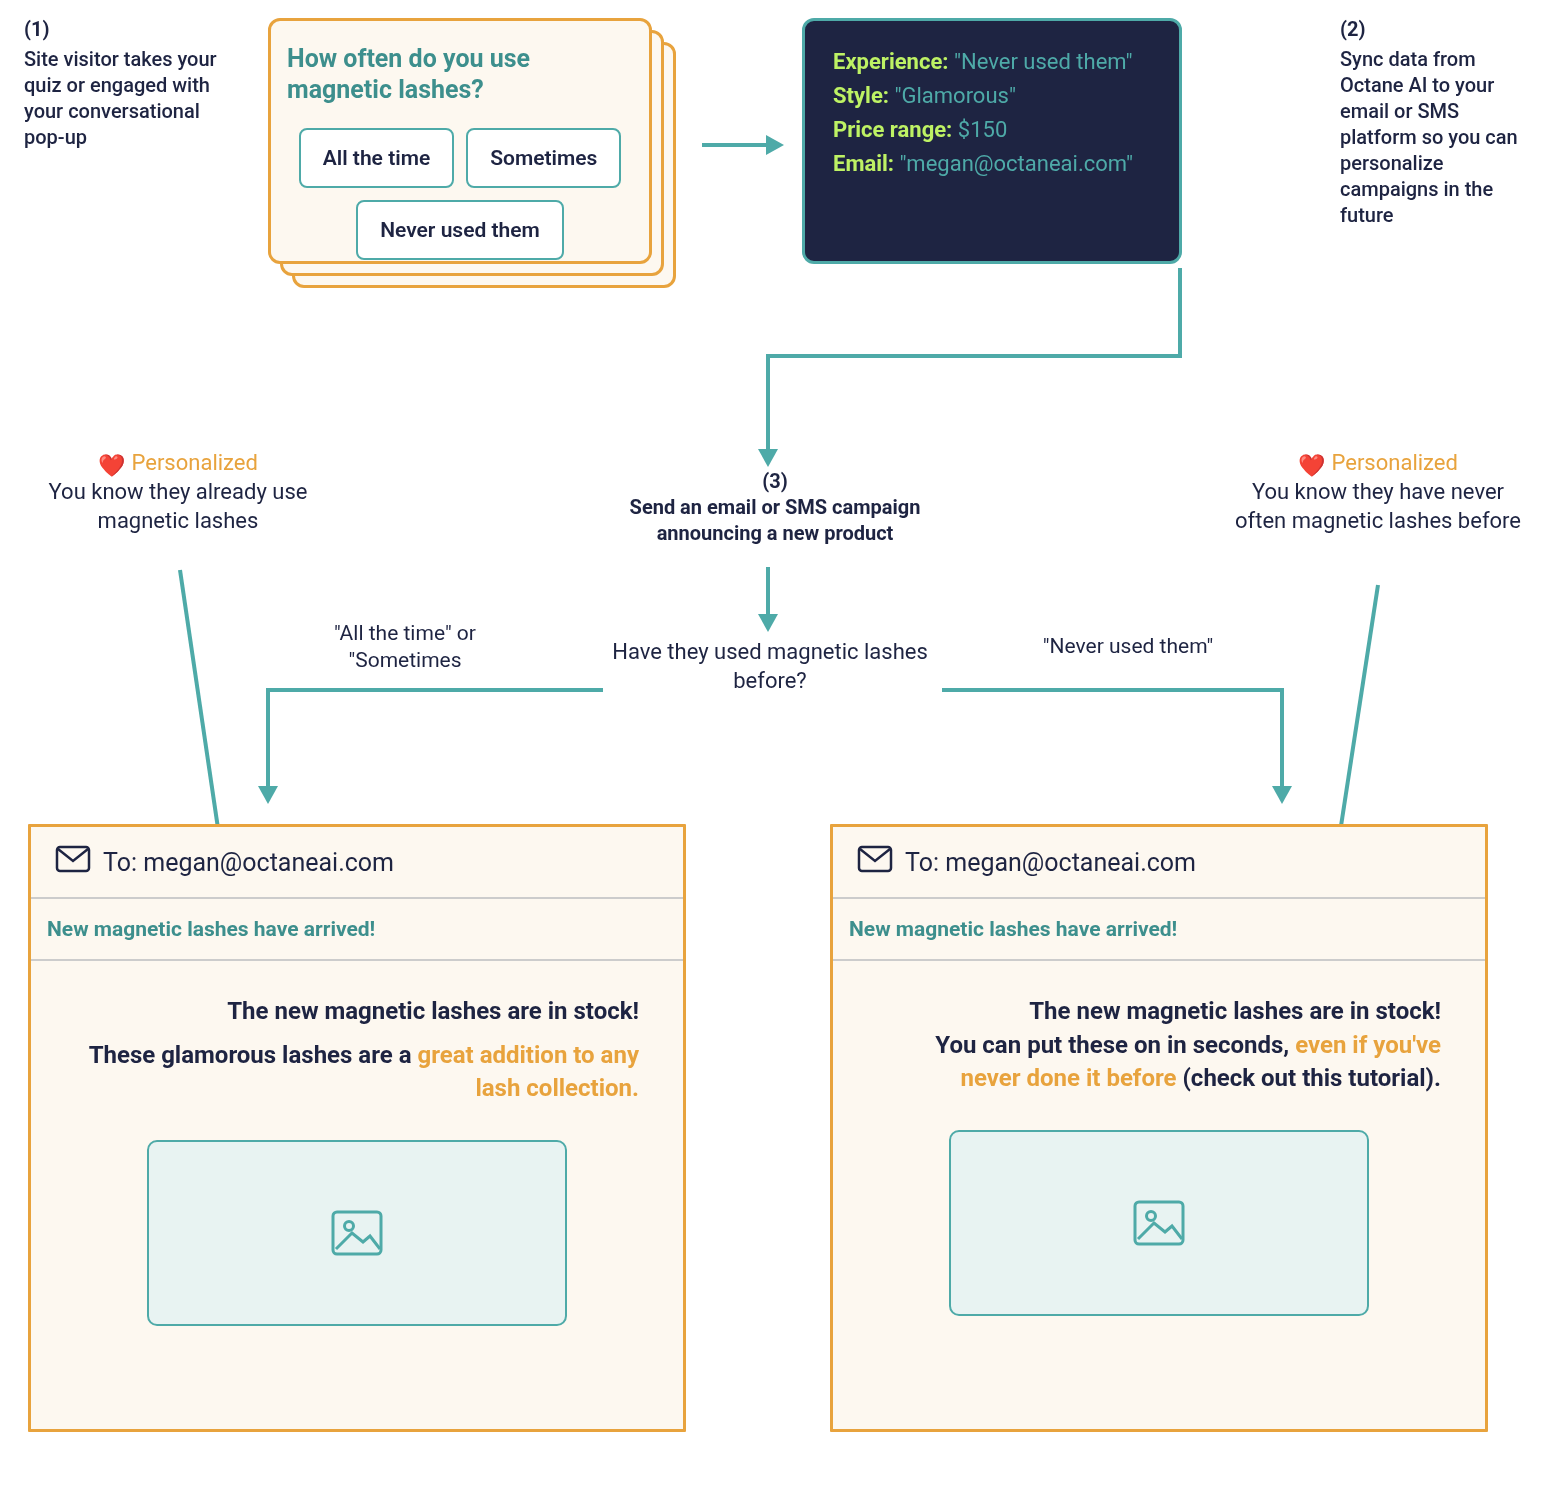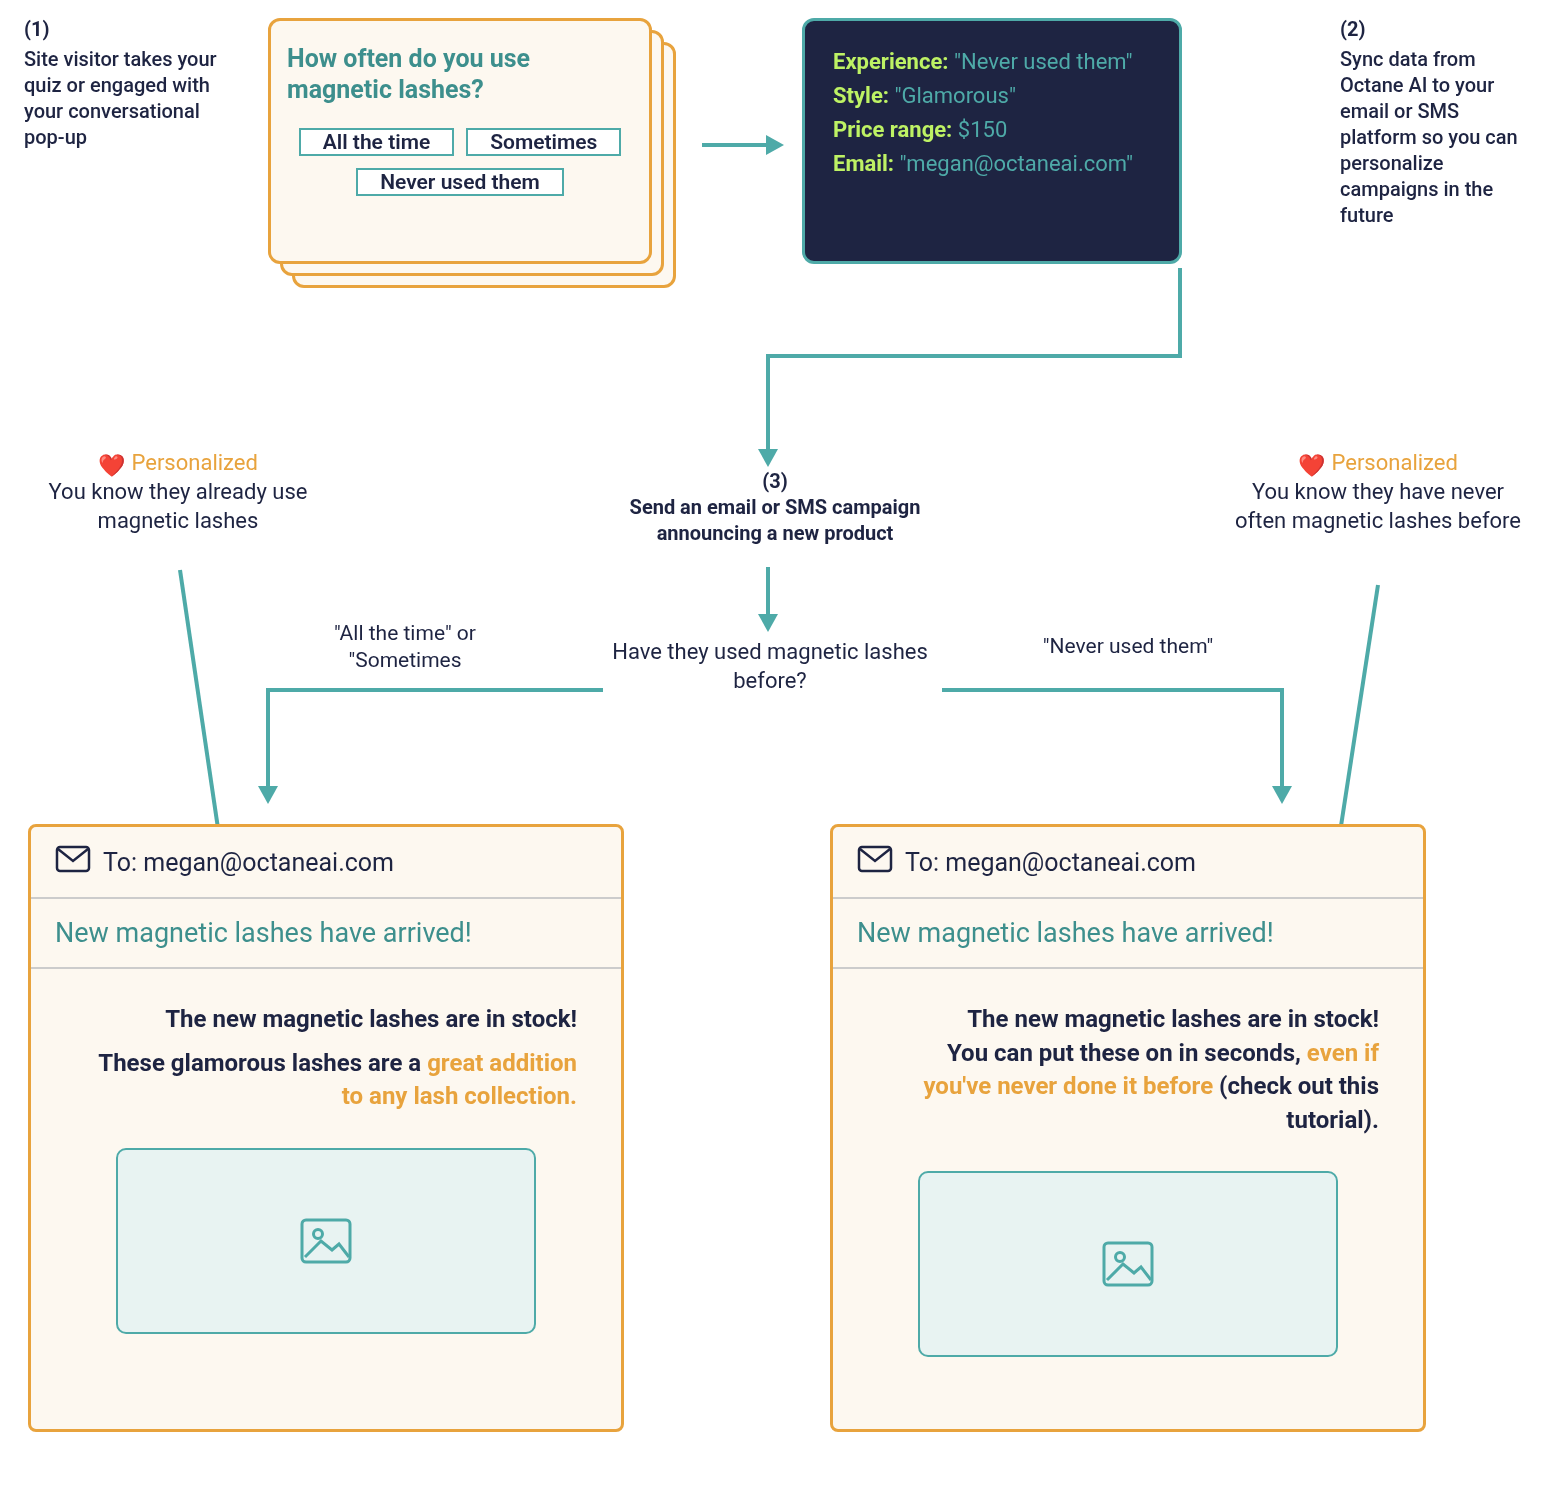--- a/index.html
+++ b/index.html
@@ -11,28 +11,28 @@
  --border:#CCCCCC;
 }
 *{box-sizing:border-box;font-family:-apple-system,BlinkMacSystemFont,"Segoe UI",Roboto,Helvetica,Arial,sans-serif}
 body{margin:0;background:#fff;width:1551px;height:1494px;position:relative;overflow:hidden}
 .ann{position:absolute;color:var(--navy);font-size:20px;line-height:1.3;font-weight:500}
 .step-num{font-weight:700;display:block;margin-bottom:4px}
 .stacked{position:absolute;background:var(--cream);border:3px solid var(--orange);border-radius:12px}
 .quiz-card{position:absolute;left:268px;top:18px;width:384px;height:246px;background:var(--cream);border:3px solid var(--orange);border-radius:12px;padding:22px 16px;text-align:left;z-index:5}
 .quiz-title{color:var(--teal-dark);font-size:25px;font-weight:700;line-height:1.25;margin-bottom:22px}
 .quiz-opts{display:flex;flex-wrap:wrap;justify-content:center;gap:12px}
-.quiz-opt{background:#fff;border:2px solid var(--teal);border-radius:0;padding:0 22px;font-size:21px;color:var(--navy);font-weight:600}
+.quiz-opt{background:#fff;border:2px solid var(--teal);border-radius:8px;padding:16px 22px;font-size:21px;color:var(--navy);font-weight:600}
 .data-card{position:absolute;left:802px;top:18px;width:380px;height:246px;background:var(--navy);border:3px solid var(--teal);border-radius:12px;padding:24px 28px}
 .data-row{color:#fff;font-size:22px;line-height:1.55}
 .data-row b{color:#bef264;font-weight:700}
 .data-row .v{color:var(--teal)}
-.email-card{position:absolute;width:596px;height:608px;background:var(--cream);border:3px solid var(--orange);border-radius:8px}
+.email-card{position:absolute;width:658px;height:608px;background:var(--cream);border:3px solid var(--orange);border-radius:1px}
 .email-hdr{display:flex;align-items:center;gap:12px;padding:18px 24px;border-bottom:2px solid var(--border);color:var(--navy);font-size:25px}
-.email-subj{color:var(--teal-dark);font-size:27px;font-weight:400;padding:18px 24px;border-bottom:2px solid var(--border)}
+.email-subj{color:var(--teal-dark);font-size:21px;font-weight:700;padding:18px 16px;border-bottom:2px solid var(--border)}
 .email-body{padding:34px 44px;text-align:right;color:var(--navy);font-size:24px;font-weight:700;line-height:1.4}
 .email-body .hl{color:var(--orange)}
 .img-box{margin:34px auto 0;width:420px;height:186px;background:#E8F3F2;border:2.5px solid var(--teal);border-radius:10px;display:flex;align-items:center;justify-content:center}
 .badge{position:absolute;text-align:center;width:300px}
 .badge .hdr{color:var(--orange);font-size:22px;font-weight:400;}
 .badge .txt{color:var(--navy);font-size:22px;line-height:1.3}
 .heart{display:inline-block;vertical-align:-3px;margin-right:6px}
 svg.flow{position:absolute;pointer-events:none;overflow:visible}
 .flow path,.flow line{stroke:var(--teal);stroke-width:4;fill:none}
 .arrowhead{fill:var(--teal)}

